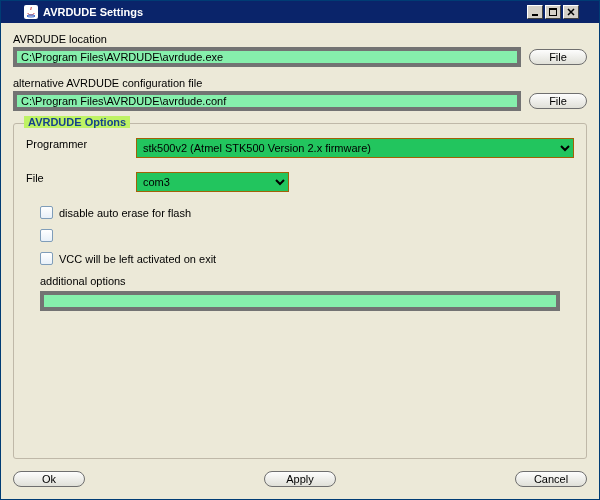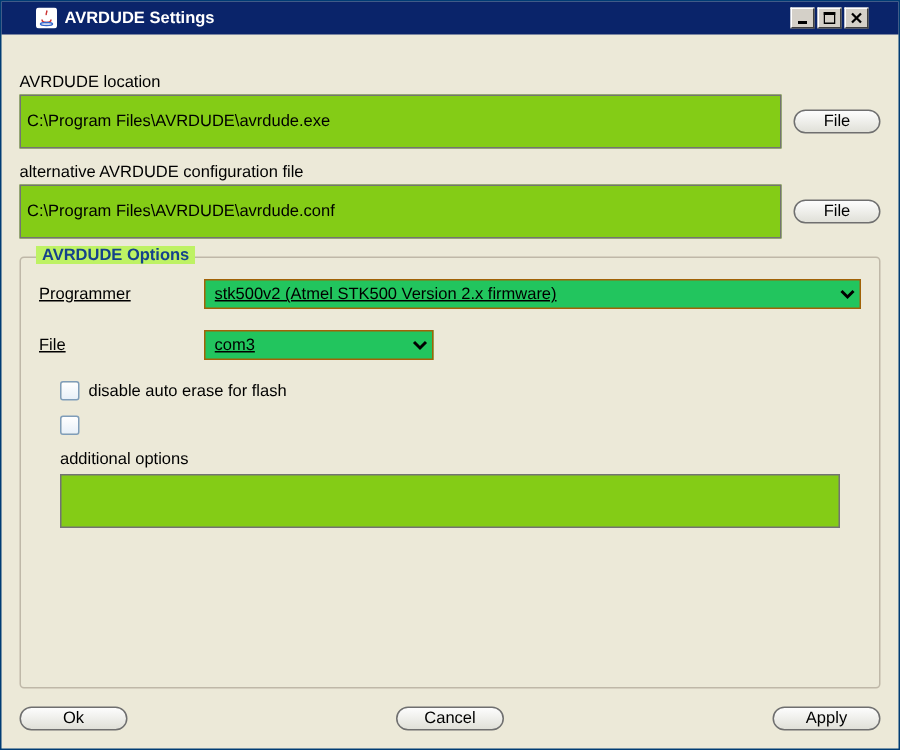--- a/index.html
+++ b/index.html
@@ -72,38 +72,38 @@
     border-right-color: #404040;
     border-bottom-color: #404040;
     margin-left: 2px;
     display: flex; align-items: center; justify-content: center;
     font-size: 9px; font-family: Arial;
     color: #000;
     cursor: default;
   }
   .content {
     flex: 1;
-    padding: 24px 12px 4px 12px;
+    padding: 8px 12px 4px 12px;
     display: flex;
     flex-direction: column;
   }
   .field-label {
     margin: 2px 0 2px 0;
   }
   .row {
     display: flex;
     align-items: center;
     gap: 8px;
     margin-bottom: 8px;
   }
   .text-input {
     flex: 1;
-    height: 36px;
-    border: 1px solid #737373;
-    background: #84cc16;
+    height: 20px;
+    border: 4px solid #737373;
+    background: #86efac;
     font: inherit;
     padding: 2px 4px;
   }
   .pill-btn {
     min-width: 58px;
     height: 16px;
     border: 1px solid #6f6f6f;
     border-radius: 11px;
     background: linear-gradient(to bottom,#fdfdfd,#e0e0d8);
     font: inherit;
@@ -125,23 +125,22 @@
     padding: 0 4px;
     font-weight: bold;
     color: #2a2a6a;
     color: #000080;
     color: #003399;
     color: #15428b;
     font-weight: bold;
   }
   .form-row {
     display: flex;
-    align-items: center;
+    align-items: flex-start;
     margin-bottom: 14px;
-    text-decoration: underline;
   }
   .form-label {
     width: 110px;
   }
   .select {
     height: 20px;
     border: 1px solid #a16207;
     background: #22c55e;
     font: inherit;
     padding: 1px 2px;
@@ -241,26 +240,30 @@
         </select>
       </div>
 
       <div class="checkrow">
         <span class="checkbox-ui"></span>
         <span>disable auto erase for flash</span>
       </div>
       <div class="checkrow">
         <span class="checkbox-ui"></span>
       </div>
+      <div class="checkrow">
+        <span class="checkbox-ui"></span>
+        <span>VCC will be left activated on exit</span>
+      </div>
 
       <div class="additional-label">additional options</div>
       <input class="text-input additional-input" type="text" value="" style="">
     </div>
 
   </div>
 
   <div class="button-bar">
     <button class="pill-btn">Ok</button>
+    <button class="pill-btn">Apply</button>
     <button class="pill-btn">Cancel</button>
-    <button class="pill-btn">Apply</button>
   </div>
 
 </div>
 
 </body></html>

